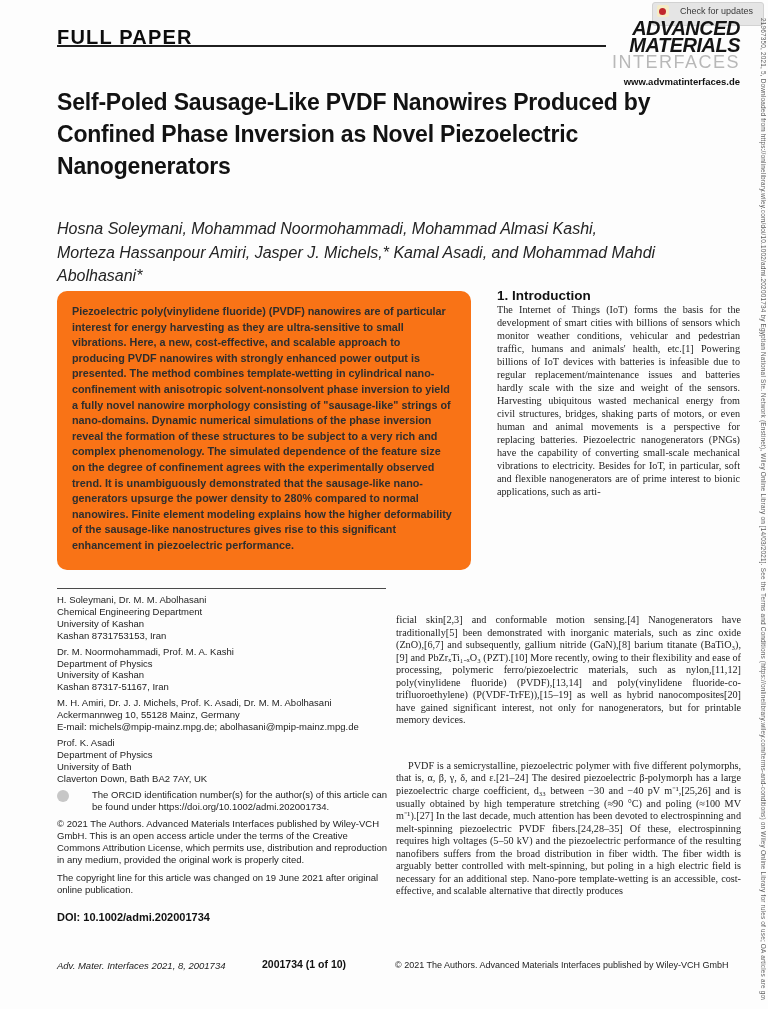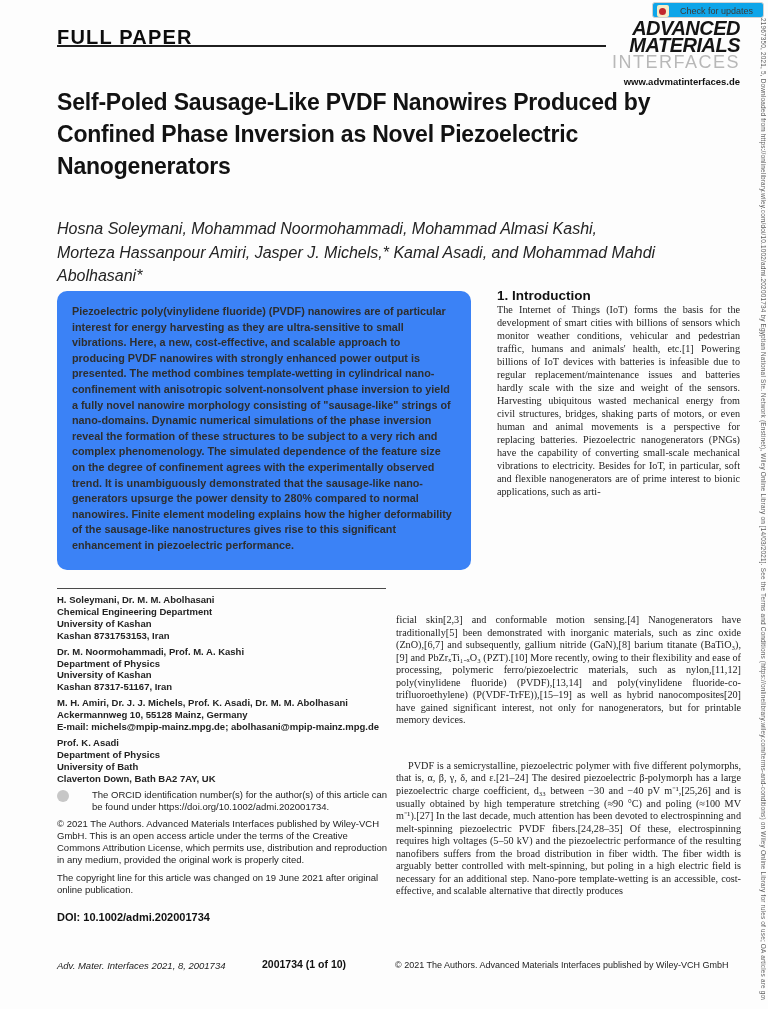--- a/index.html
+++ b/index.html
@@ -21,22 +21,22 @@
   .logo-line1, .logo-line2 {
     font-weight:800; font-style:italic; font-size:20px; line-height:17px;
     letter-spacing:-0.5px; color:#141414;
   }
   .logo-line3 {
     font-weight:400; font-size:18px; line-height:17px; letter-spacing:1.5px; color:#b8b8b8;
   }
   .logo-site { font-size:9.5px; font-weight:bold; color:#101010; margin-top:5px; }
   .check-updates {
     position:absolute; top:2px; right:4px; display:flex; align-items:center; gap:11px;
-    background:#0ea5e9; border:1px solid #d2d2d2; border-radius:3px;
-    padding:2px 10px 0 4px; font-size:9px; color:#3a3a3a; cursor:pointer;
+    background:#e5e5e5; border:1px solid #d2d2d2; border-radius:3px;
+    padding:2px 10px 8px 4px; font-size:9px; color:#3a3a3a; cursor:pointer;
   }
   .cu-icon { position:relative; width:12px; height:12px; background:#f5ecc6; border-radius:2px; }
   .cu-icon::after {
     content:""; position:absolute; left:2.5px; top:2.5px; width:7px; height:7px;
     border-radius:50%; background:#c1272d;
   }
   
   .watermark {
     position:absolute; top:18px; right:1px; width:12px; height:982px;
     writing-mode:vertical-rl; white-space:nowrap; overflow:hidden;
@@ -48,40 +48,40 @@
     font-size:23px; line-height:32px; font-weight:bold; color:#121212;
     letter-spacing:-0.2px;
   }
   .authors {
     position:absolute; top:190px; left:57px; width:600px;
     font-size:16px; line-height:23.5px; font-style:italic; color:#242424;margin-top:27px;
   }
   
   .abstract {
     position:absolute; top:291px; left:57px; width:414px; height:279px;
-    background:#3b82f6; border-radius:10px; padding:13px 15px;
+    background:#f97316; border-radius:10px; padding:13px 15px;
     font-size:10.8px; line-height:15.6px; font-weight:bold; color:#2e2e2e;
   }
   
   .intro-col { position:absolute; top:288px; left:497px; width:243px; }
   .intro-heading { font-size:13.5px; font-weight:bold; color:#111; }
   .serif {
     font-family:"Liberation Serif", serif; font-size:10.2px; line-height:13px;
     color:#222; text-align:justify;
   }
   .wide-block { position:absolute; top:581px; left:396px; width:345px; }
   .wide-block .serif { line-height:12.55px;margin-top:33px; }
   .indent { text-indent:12px; }
   
   .foot-rule { position:absolute; top:588px; left:57px; width:329px; height:1px; background:#4a4a4a; }
   .left-col {
     position:absolute; top:594px; left:57px; width:332px;
     font-size:9.5px; line-height:11.9px; color:#232323;
   }
-  .aff-block { margin-bottom:4px;font-weight:bold; }
+  .aff-block { margin-bottom:4px; }
   .orcid-row { display:flex; gap:23px; margin:4px 0 6px 0; }
   .orcid-icon { flex:0 0 12px; width:12px; height:12px; border-radius:50%; background:#c7c7c7; margin-top:1px; }
   .note-block { margin-bottom:6px; }
   .doi { font-size:11px; font-weight:bold; margin-top:16px; color:#111; }
   
   .footer-ref { position:absolute; top:960px; left:57px; font-size:9.5px; font-style:italic; color:#222; }
   .footer-page { position:absolute; top:958px; left:262px; font-size:10.5px; font-weight:bold; color:#111; }
   .footer-copy { position:absolute; top:960px; left:395px; font-size:9px; color:#222; }
 </style>
 </head>

